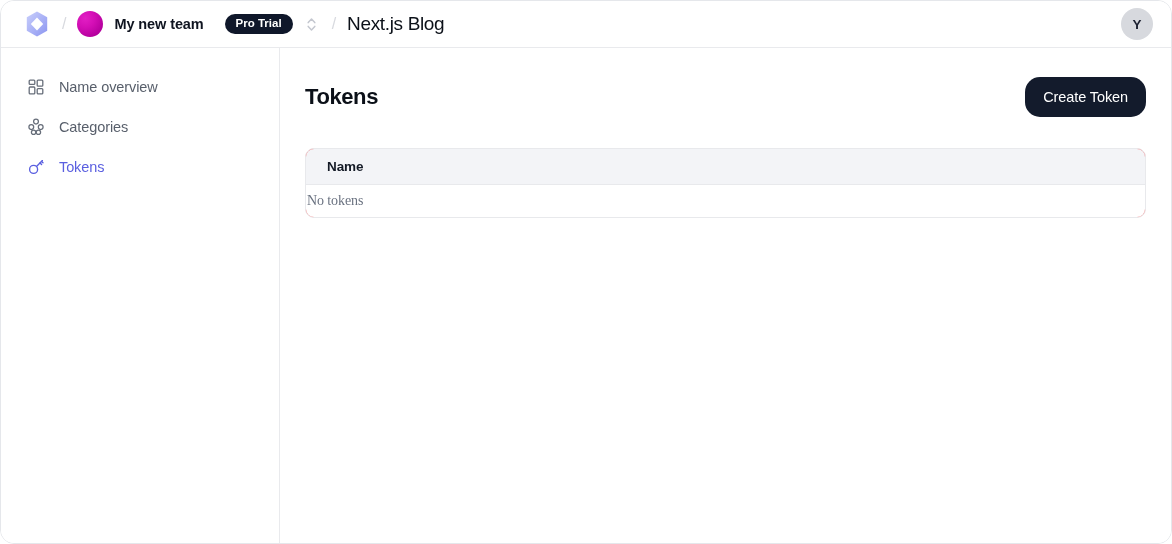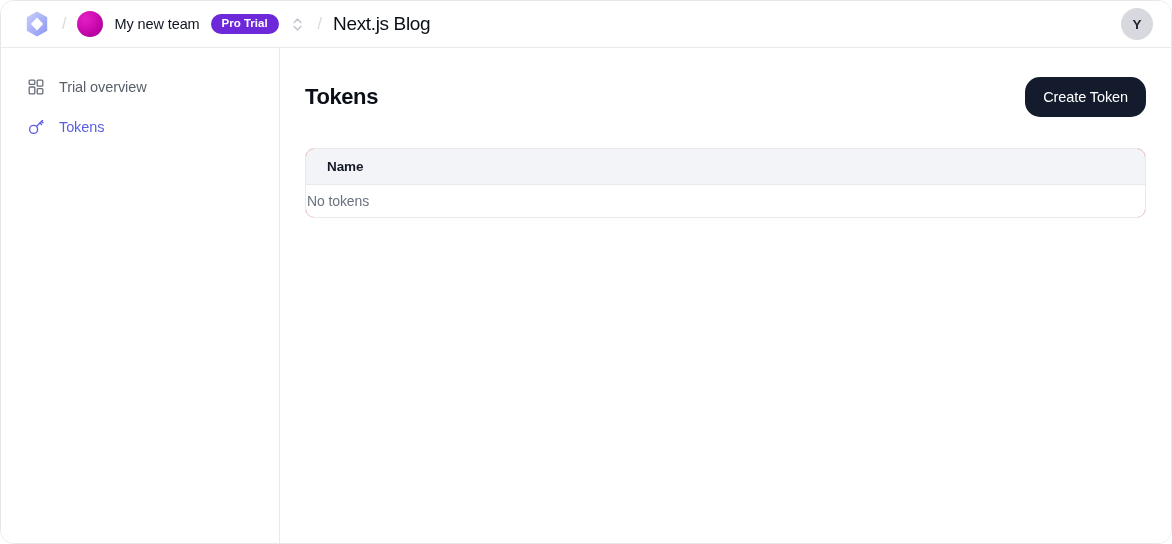--- a/index.html
+++ b/index.html
@@ -51,30 +51,30 @@
 
   .team-avatar {
     width: 26px; height: 26px;
     border-radius: 50%;
     background: radial-gradient(circle at 32% 28%, #e21fc4 0%, #d40fb6 35%, #b5009e 75%, #a8008f 100%);
     flex: 0 0 26px;
   }
 
   .team-name {
     font-size: 14.5px;
-    font-weight: 400;
+    font-weight: 700;
     color: #0f1420;
     margin-left: 11px;
     letter-spacing: -0.1px;
     white-space: nowrap;
   }
 
   .pro-badge {
-    margin-left: 11px;
-    background: #6d28d9;
+    margin-left: 21px;
+    background: #0f172a;
     color: #ffffff;
     font-size: 11.5px;
     font-weight: 700;
     border-radius: 999px;
     padding: 4px 11px 5px;
     line-height: 1;
     white-space: nowrap;
   }
 
   .team-switcher {
@@ -218,20 +218,21 @@
     align-items: center;
     background: #ffffff;
   }
 
   .td-empty {
     font-size: 14px;
     font-weight: 400;
     color: #6a7280;
     padding-left: 1px;
     letter-spacing: -0.1px;
+    font-family: Liberation Serif, serif;
   }
 </style>
 </head>
 <body>
 
 <div class="app-window">
 
   <div class="topbar">
 
     <span class="brand-logo">
@@ -276,24 +277,36 @@
 
     <div class="nav-item">
       <span class="nav-icon">
         <svg width="18" height="18" viewBox="0 0 18 18" fill="none" xmlns="http://www.w3.org/2000/svg">
           <rect x="2.2" y="2.2" width="5.6" height="4.2" rx="0.9" stroke="#676e7a" stroke-width="1.3"></rect>
           <rect x="10.2" y="2.2" width="5.6" height="5.9" rx="0.9" stroke="#676e7a" stroke-width="1.3"></rect>
           <rect x="2.2" y="9.0" width="5.6" height="6.8" rx="0.9" stroke="#676e7a" stroke-width="1.3"></rect>
           <rect x="10.2" y="10.7" width="5.6" height="5.1" rx="0.9" stroke="#676e7a" stroke-width="1.3"></rect>
         </svg>
       </span>
-      <span class="nav-label">Trial overview</span>
-    </div>
-
-
+      <span class="nav-label">Name overview</span>
+    </div>
+
+
+    <div class="nav-item">
+      <span class="nav-icon">
+        <svg width="18" height="18" viewBox="0 0 18 18" fill="none" xmlns="http://www.w3.org/2000/svg">
+          <circle cx="9" cy="3.6" r="2.4" stroke="#676e7a" stroke-width="1.25"></circle>
+          <circle cx="4.3" cy="9.1" r="2.4" stroke="#676e7a" stroke-width="1.25"></circle>
+          <circle cx="13.7" cy="9.1" r="2.4" stroke="#676e7a" stroke-width="1.25"></circle>
+          <circle cx="6.6" cy="14.2" r="2.2" stroke="#676e7a" stroke-width="1.25"></circle>
+          <circle cx="11.4" cy="14.2" r="2.2" stroke="#676e7a" stroke-width="1.25"></circle>
+        </svg>
+      </span>
+      <span class="nav-label">Categories</span>
+    </div>
 
     <div class="nav-item active">
       <span class="nav-icon">
         <svg width="18" height="18" viewBox="0 0 18 18" fill="none" xmlns="http://www.w3.org/2000/svg">
           <circle cx="6.6" cy="11.4" r="4.0" stroke="#5a5fe0" stroke-width="1.35"></circle>
           <path d="M9.5 8.5 L15.4 2.6" stroke="#5a5fe0" stroke-width="1.35" stroke-linecap="round"></path>
           <path d="M13.0 5.0 L14.6 6.6" stroke="#5a5fe0" stroke-width="1.35" stroke-linecap="round"></path>
           <path d="M14.6 3.4 L16.0 4.8" stroke="#5a5fe0" stroke-width="1.35" stroke-linecap="round"></path>
         </svg>
       </span>

